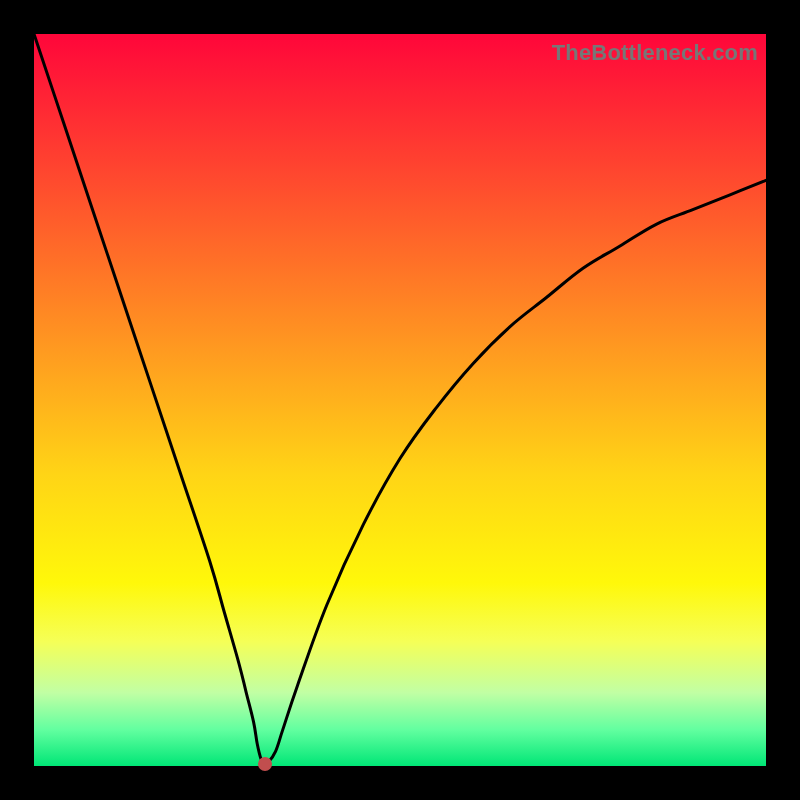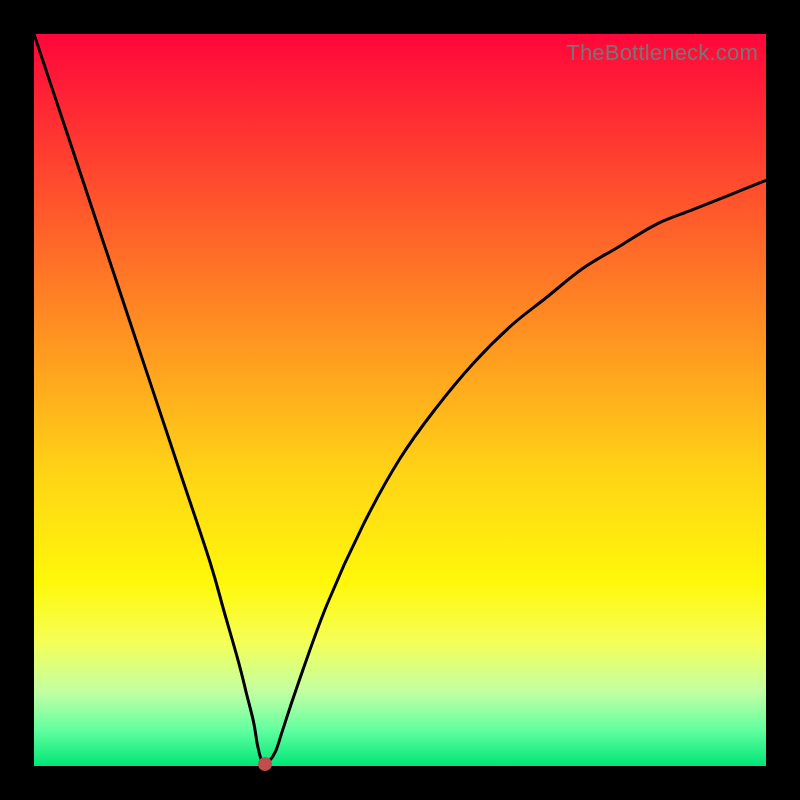--- a/index.html
+++ b/index.html
@@ -34,21 +34,21 @@
       #63ffa0 95%,
       #00e676 100%
     );
   }
   .attribution {
     position: absolute;
     top: 6px;
     right: 8px;
     color: #777;
     font-size: 22px;
-    font-weight: 400;
+    font-weight: 700;
     letter-spacing: 0.2px;
     user-select: none;
   }
   svg.curve {
     position: absolute;
     left: 0;
     top: 0;
     width: 732px;
     height: 732px;
     overflow: visible;

